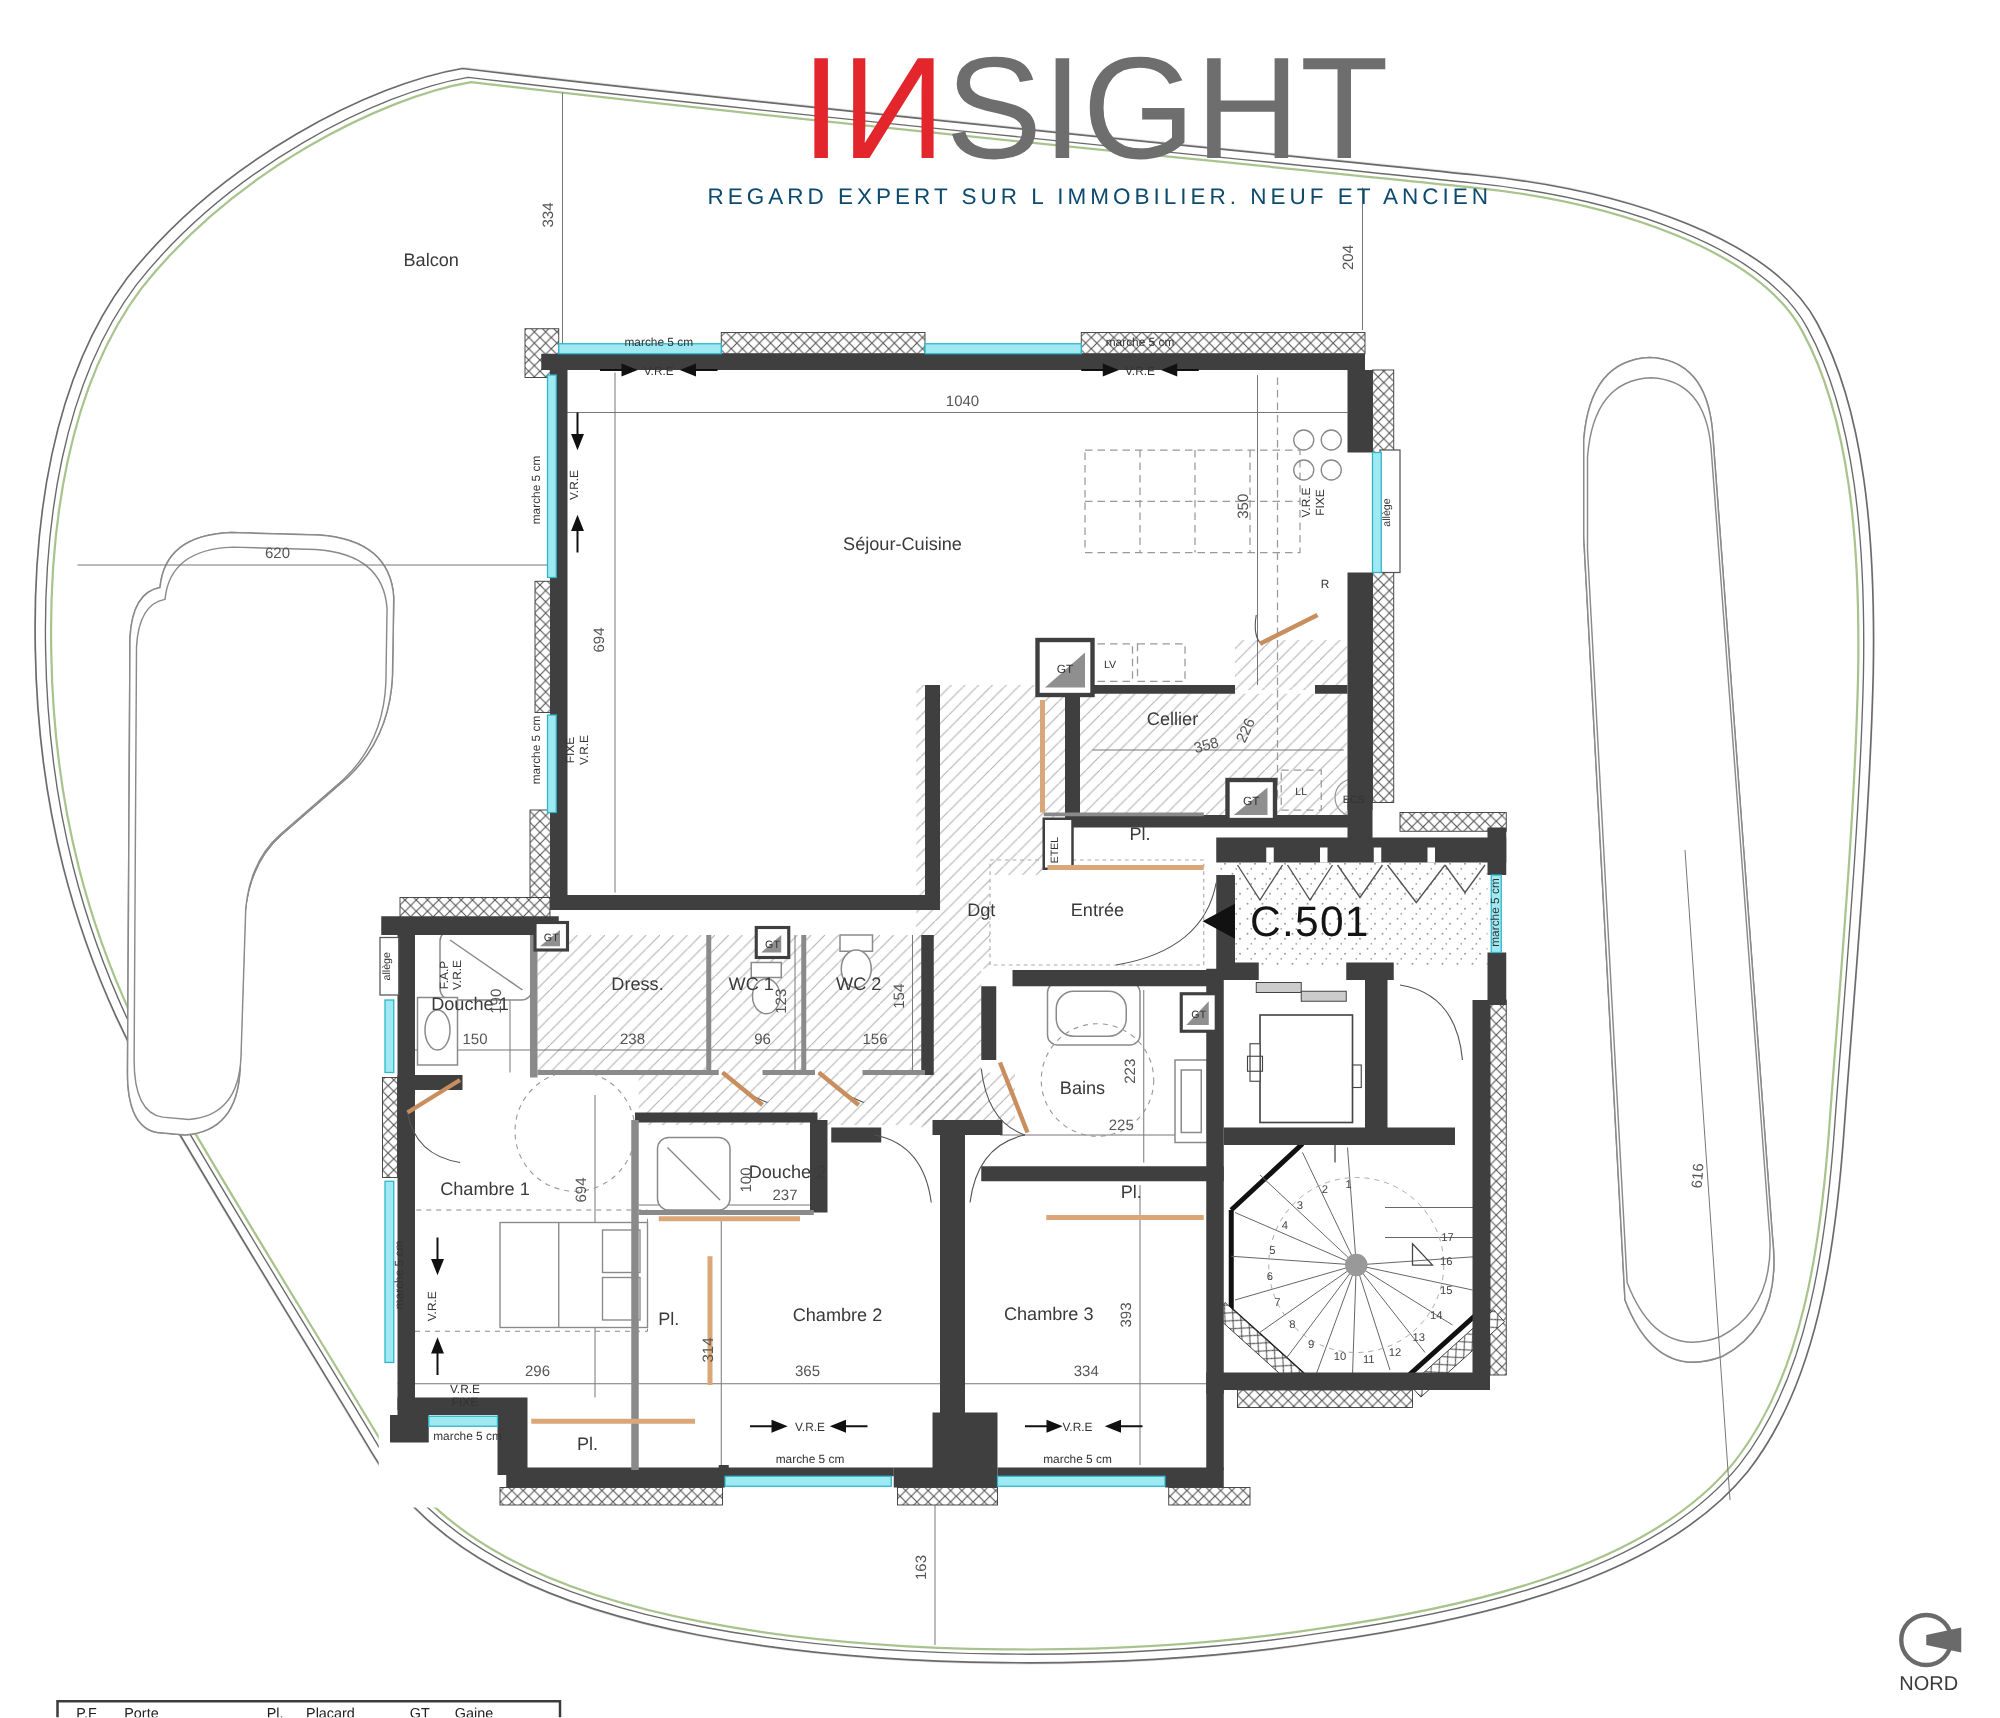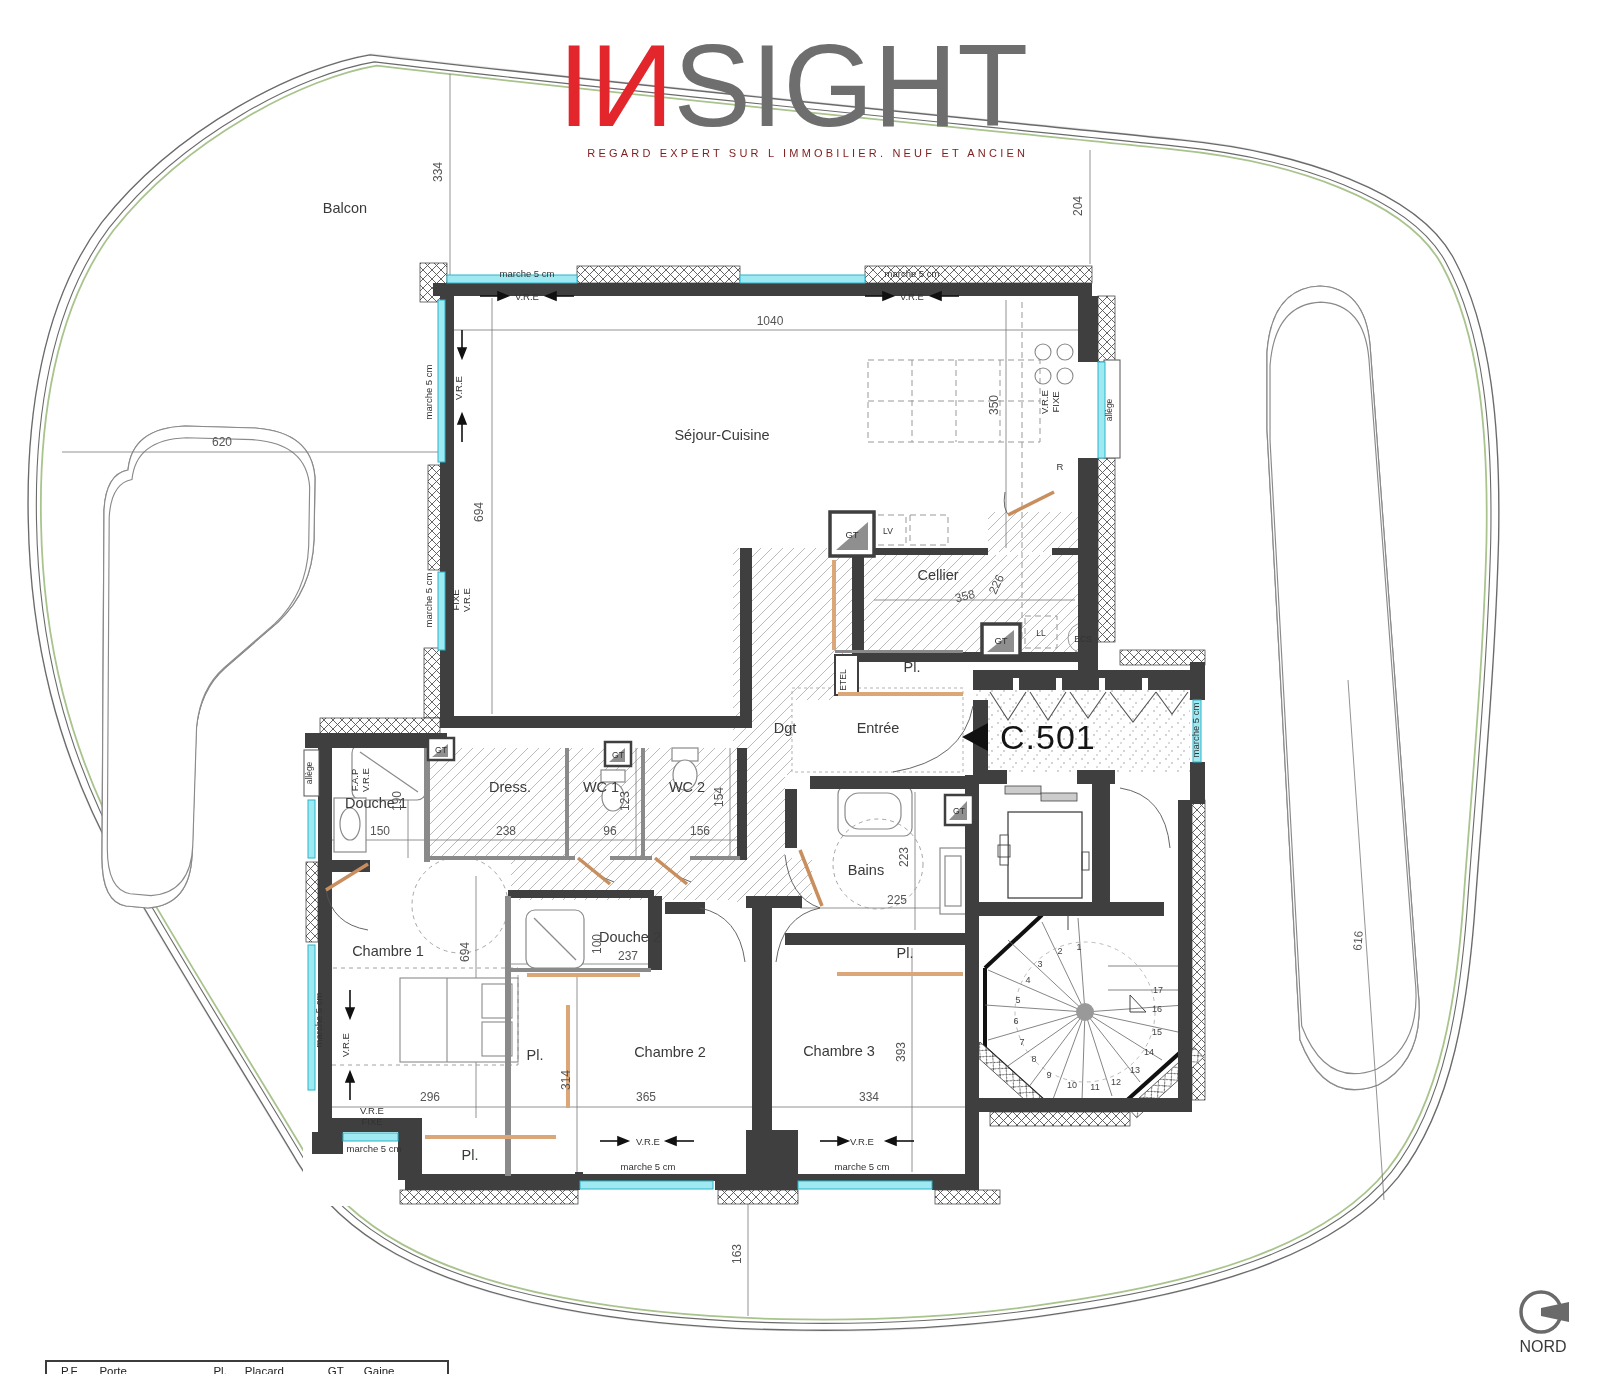--- a/index.html
+++ b/index.html
@@ -4,21 +4,21 @@
 <style>
   html,body{margin:0;padding:0;background:#fff;}
   #stage{position:relative;width:1600px;height:1374px;overflow:hidden;background:#fff;
          font-family:"Liberation Sans",sans-serif;}
   #plan-svg{position:absolute;left:0;top:0;}
   
   #logo{position:absolute;left:558px;top:28px;z-index:5;line-height:1;}
   #logo .word{font-size:116px;font-weight:400;letter-spacing:0px;text-align:center;}
   #logo .red{color:#e2262c;}
   #logo .grey{color:#6e6e6e;}
-  #logo .tagline{font-size:11px;letter-spacing:3.2px;color:#7f1d1d;margin-top:4px;margin-left:8px;white-space:nowrap;text-align:right;}
+  #logo .tagline{font-size:18px;letter-spacing:3.2px;color:#0c4a6e;margin-top:4px;margin-left:8px;white-space:nowrap;text-align:right;}
   
   #legend{position:absolute;left:45px;top:1360px;width:400px;height:40px;z-index:6;
           border:2px solid #3c3c3c;background:#fff;font-size:11.5px;color:#222;}
   #legend .row{display:flex;padding-top:3px;}
   #legend .abbr{font-weight:400;}
   
   text{font-family:"Liberation Sans",sans-serif;fill:#3a3a3a;}
   .rm{font-size:14.5px;}
   .dim{font-size:12px;fill:#555;}
   .sm{font-size:9.5px;fill:#333;}

